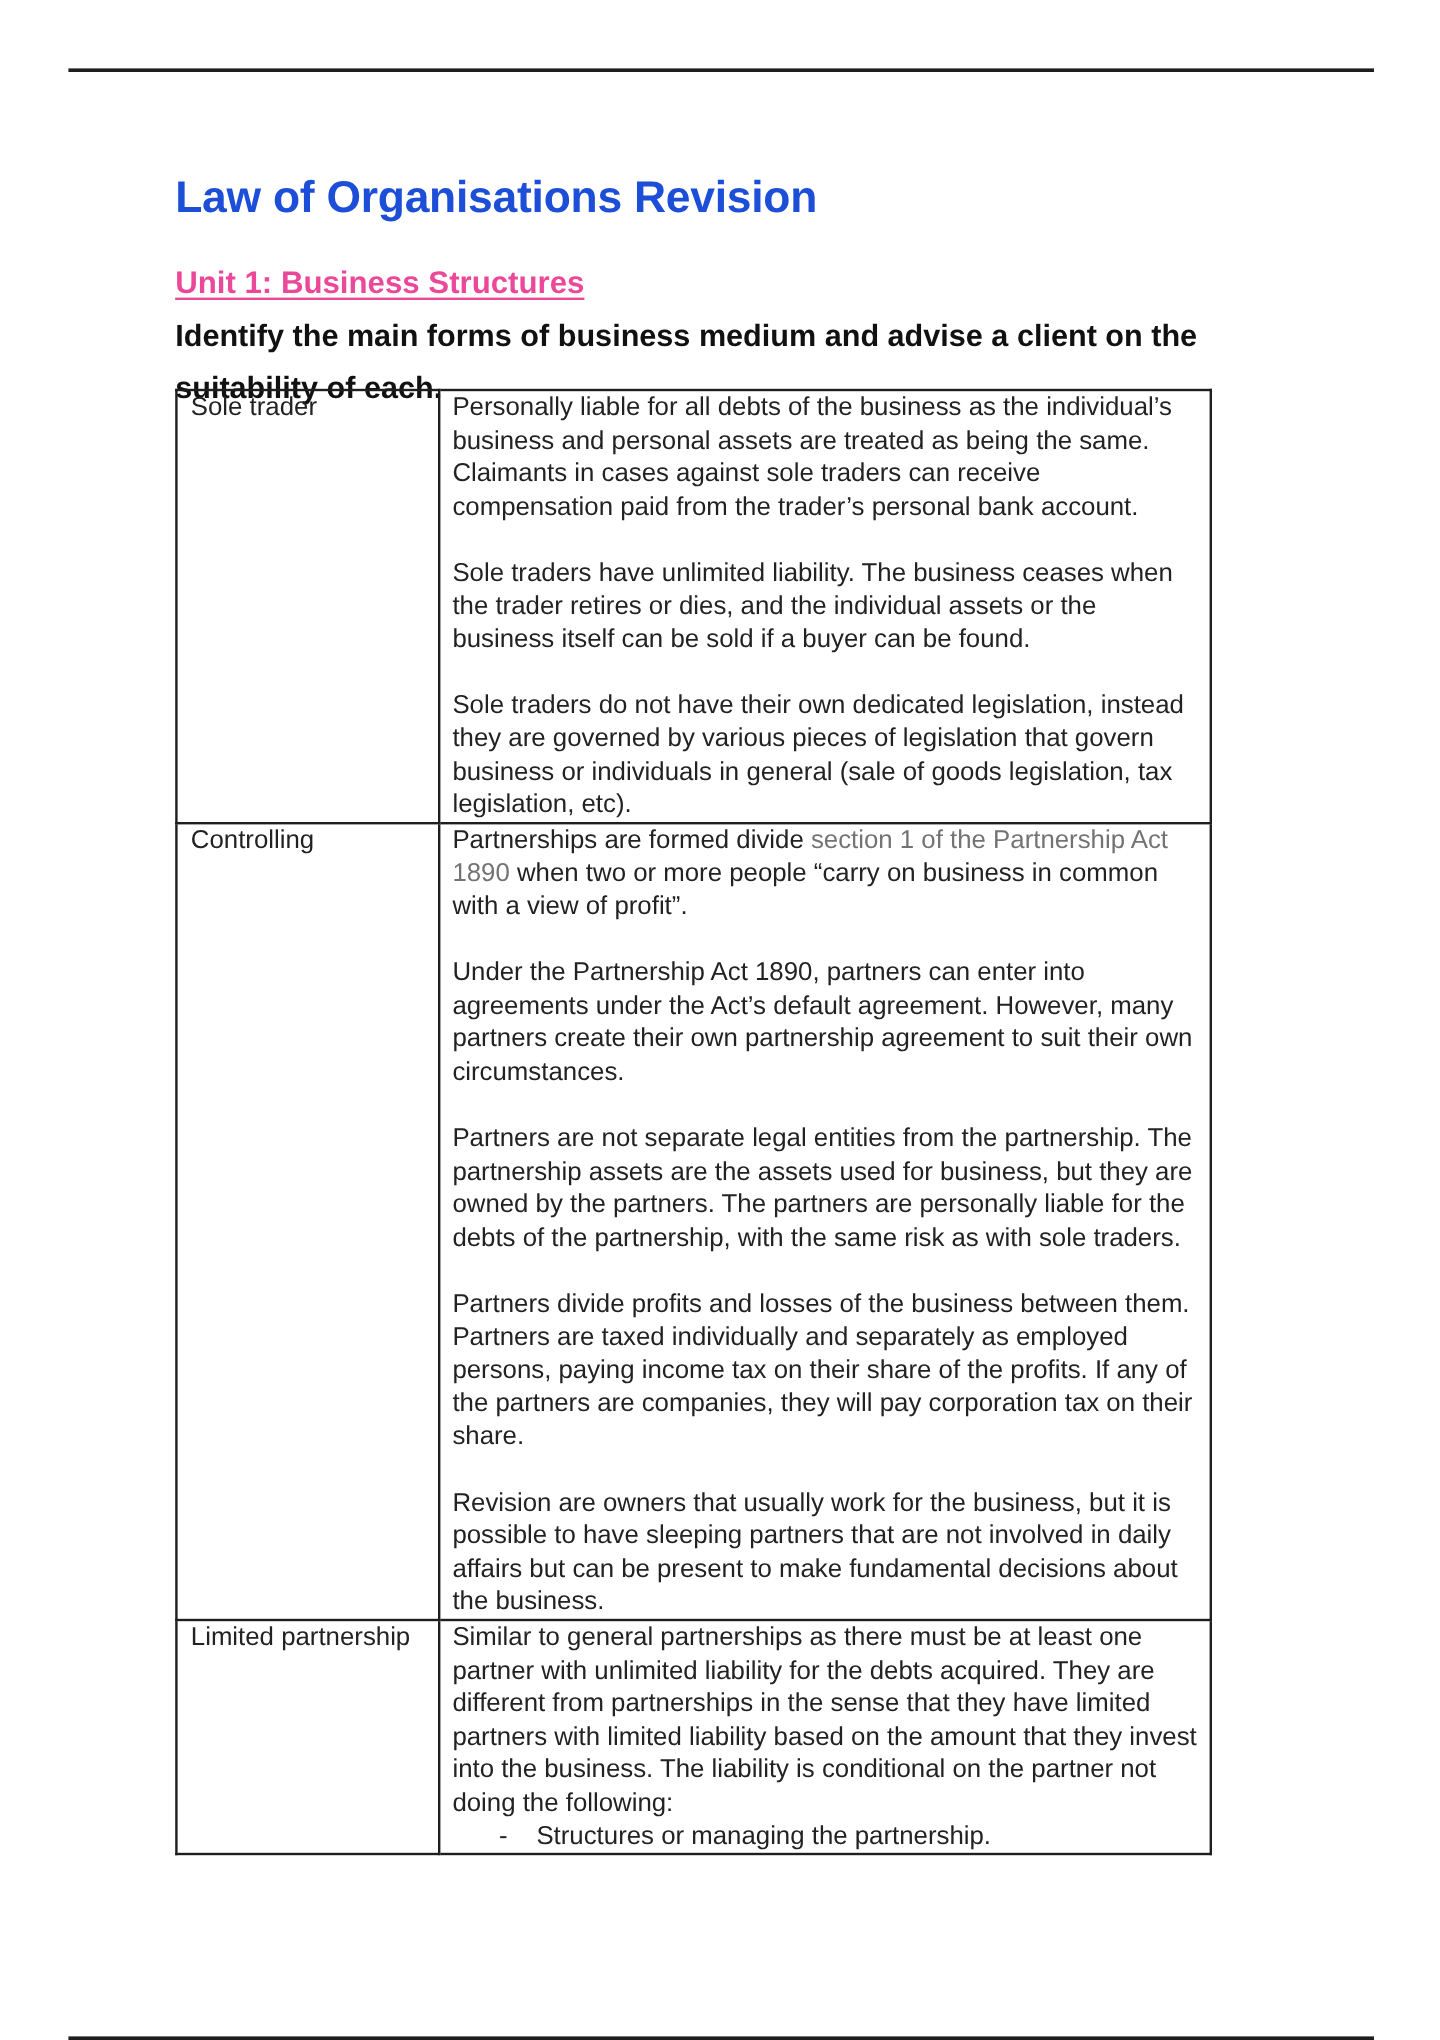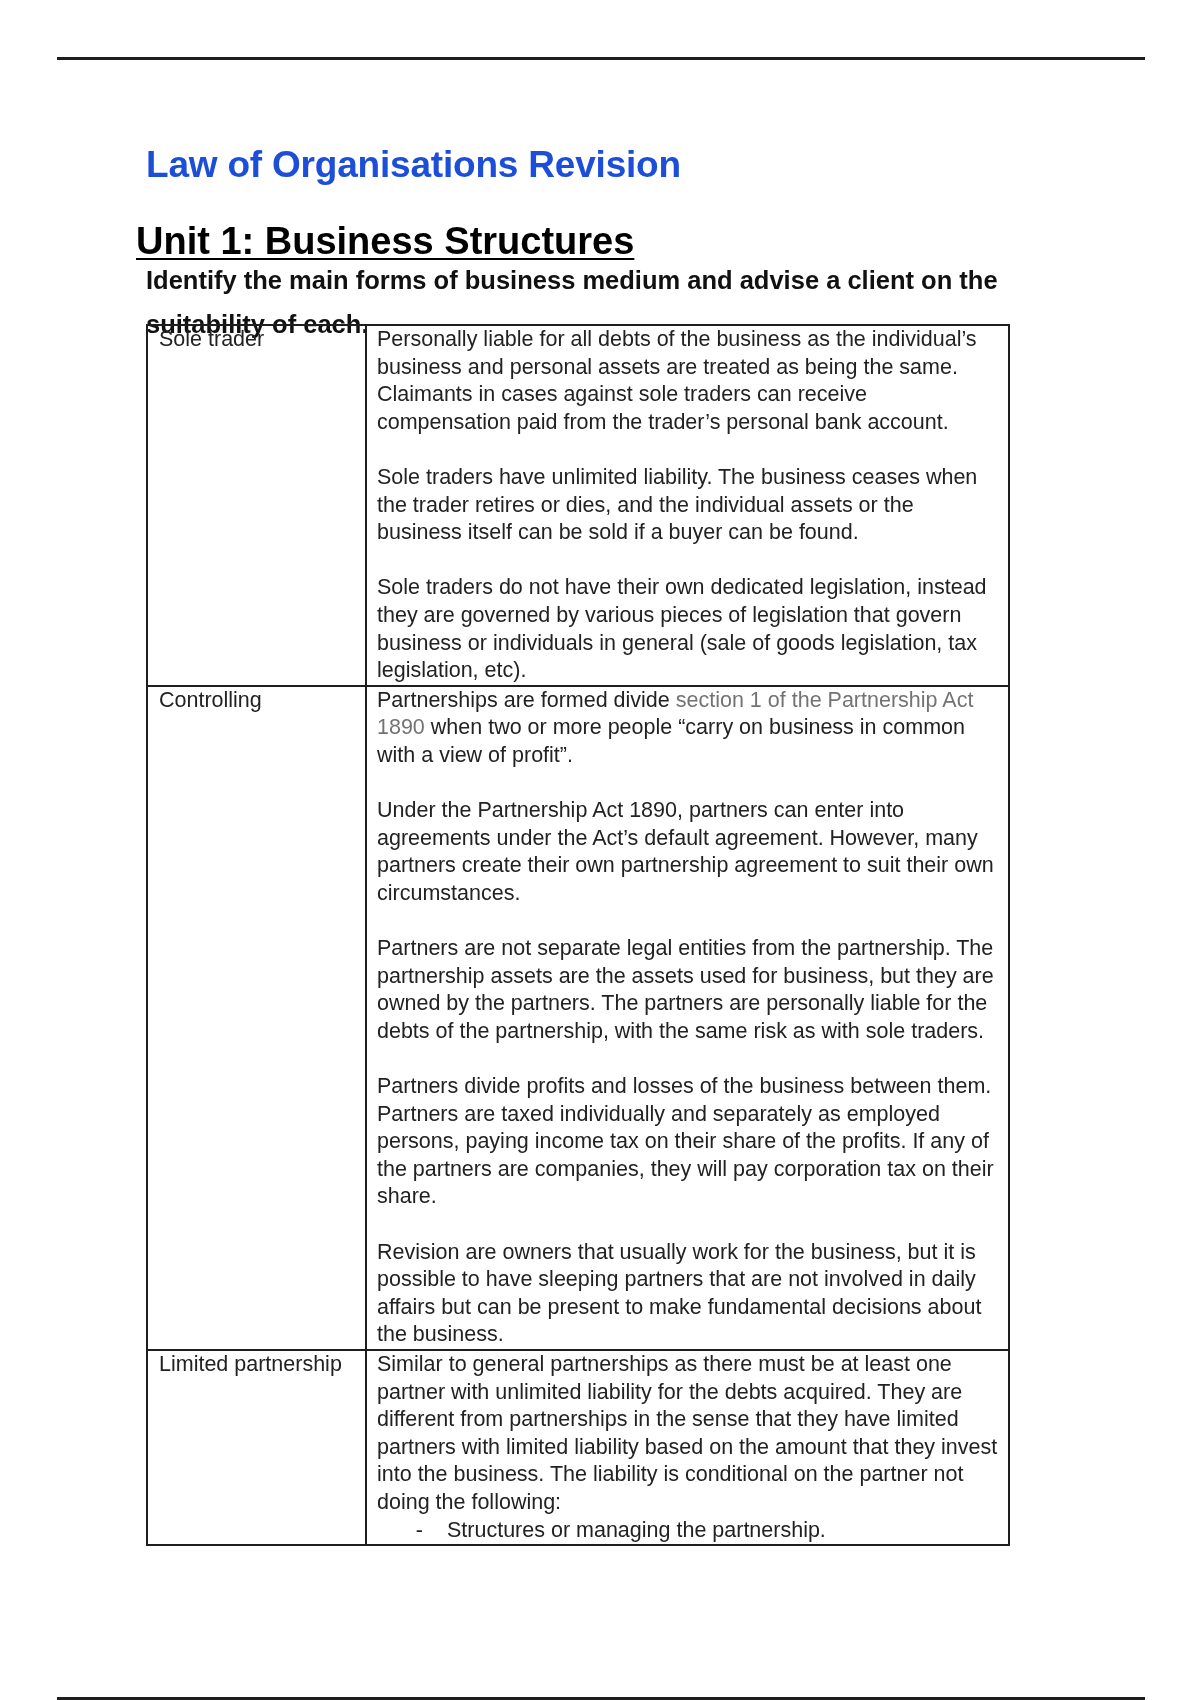--- a/index.html
+++ b/index.html
@@ -3,22 +3,22 @@
 <meta charset="utf-8">
 <style>
   html, body { margin: 0; padding: 0; background: #ffffff; }
   body { width: 1200px; height: 1700px; position: relative; overflow: hidden;
          font-family: "Liberation Sans", sans-serif; color: #1a1a1a; }
   .rule { position: absolute; left: 57px; width: 1088px; height: 3px; background: #1e1e1e; }
   .rule.top { top: 57px; }
   .rule.bottom { top: 1697px; }
   .title { position: absolute; left: 146px; top: 144px; font-size: 37px; font-weight: bold;
            margin: 0; letter-spacing: -0.2px; color: #1d4ed8; }
-  .unit { position: absolute; left: 136px; top: 220px; font-size: 38px; margin: 0;
-          text-decoration: underline; text-underline-offset: 4px; text-decoration-thickness: 2px; color: #000000; }
+  .unit { position: absolute; left: 146px; top: 220px; font-size: 26px; margin: 0;
+          text-decoration: underline; text-underline-offset: 4px; text-decoration-thickness: 2px; color: #ec4899; }
   .objective { position: absolute; left: 146px; top: 258px; width: 920px; font-size: 25.5px;
                font-weight: bold; line-height: 44px; margin: 0; color: #111; }
   table.grid { position: absolute; left: 146px; top: 324px; width: 864px; border-collapse: collapse; }
   table.grid td { border: 2px solid #1e1e1e; vertical-align: top; font-size: 21.5px; line-height: 27.6px;
                   color: #222; padding: 0; }
   td.label { width: 198px; padding: 0 8px 0 11px !important; }
   td.body { padding: 0 10px 0 10px !important; }
   .para { margin: 0 0 27.6px 0; }
   .para:last-child { margin-bottom: 0; }
   .red { color: #737373; }

